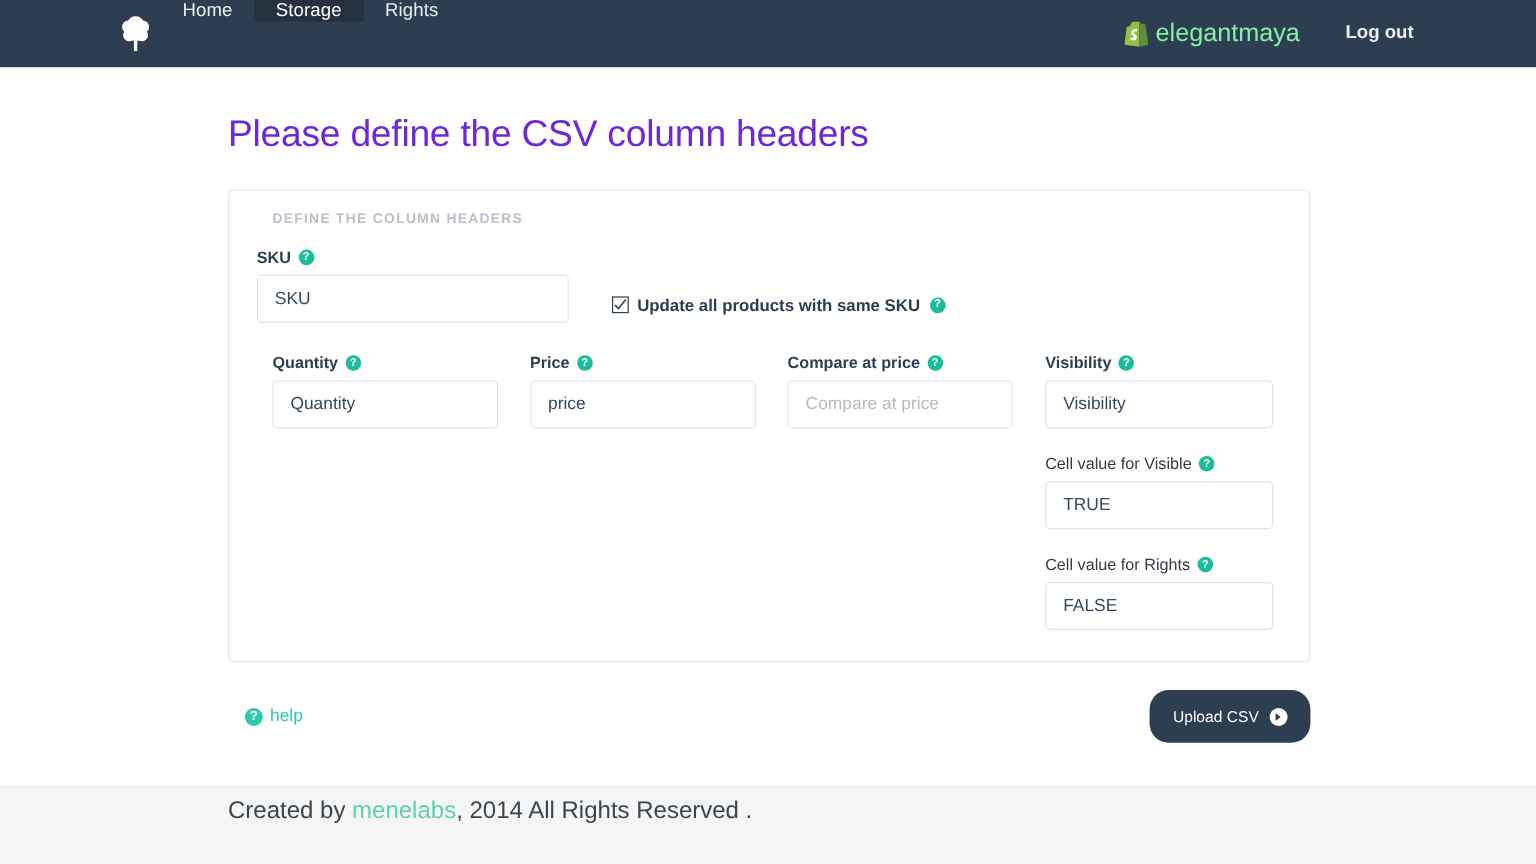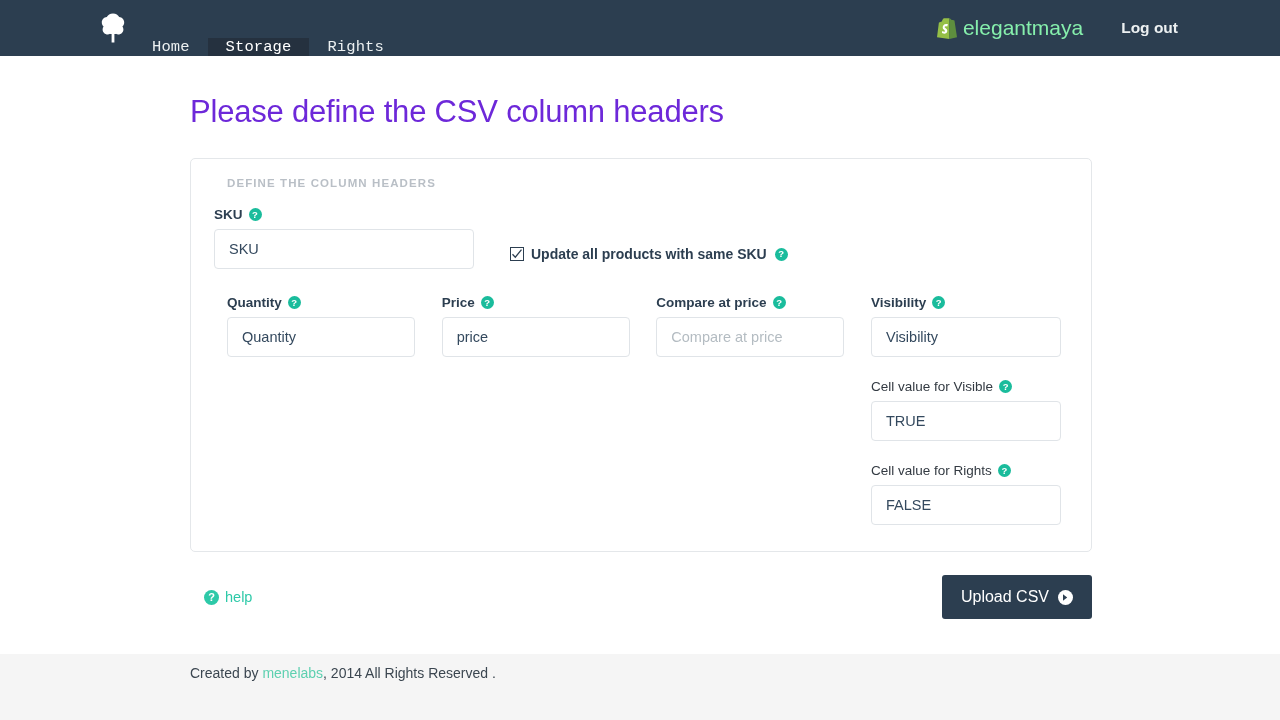--- a/index.html
+++ b/index.html
@@ -22,21 +22,21 @@
   }
   .nav-inner {
     width: 1100px; margin: 0 auto;
     display: flex; align-items: stretch; position: relative;
   }
   .brand {
     display: flex; align-items: center; justify-content: center;
     width: 44px; padding-left: 2px;
   }
   .brand svg { display: block; }
-  .nav-links { display: flex; align-items: flex-end; font-family: Liberation Mono, monospace; }
+  .nav-links { display: flex; align-items: flex-start; }
   .nav-link {
     display: flex; align-items: center;
     padding: 0 18px;
     color: #ecf0f1;
     font-size: 15.5px;
     letter-spacing: 0.1px;
     text-decoration: none;
     cursor: pointer;
   }
   .nav-link.active { background: #25313f; color: #ffffff; }
@@ -184,24 +184,24 @@
     background: #2dc9a8;
     color: #ffffff;
     display: inline-flex; align-items: center; justify-content: center;
     font-size: 11px; font-weight: bold; line-height: 1;
   }
   .upload-btn {
     margin-left: auto;
     background: #2c3e50;
     color: #ffffff;
     border: none;
-    border-radius: 3px;
+    border-radius: 16px;
     height: 44px;
     padding: 0 19px;
-    font-size: 16px;
+    font-size: 13px;
     font-family: "Liberation Sans", sans-serif;
     display: flex; align-items: center; gap: 9px;
     cursor: pointer;
   }
   .arrow-circle {
     width: 15px; height: 15px; border-radius: 50%;
     background: #ffffff;
     display: inline-flex; align-items: center; justify-content: center;
     flex: 0 0 auto;
   }
@@ -209,21 +209,21 @@
   
   .footer {
     position: absolute;
     left: 0; top: 654px;
     width: 1280px; height: 66px;
     background: #f5f5f5;
   }
   .footer-inner {
     width: 900px; margin: 0 auto;
     padding-top: 11px;
-    font-size: 14px;
+    font-size: 20px;
     color: #3b4650;
   }
   .footer-inner a {
     color: #5dd0b0; text-decoration: none; cursor: pointer;
   }
 </style>
 </head>
 <body>
 
 <div class="page">

